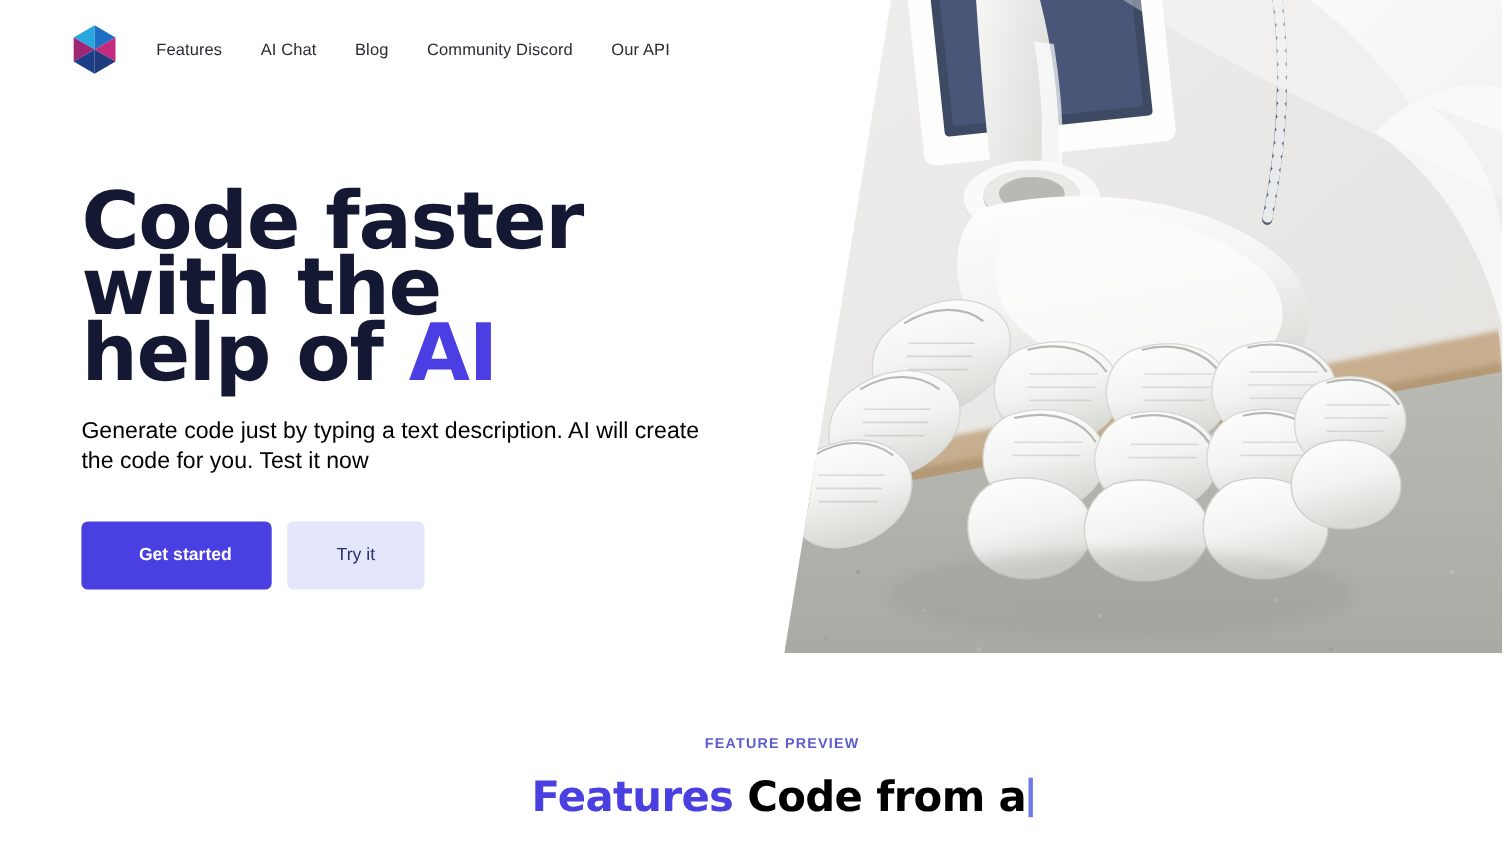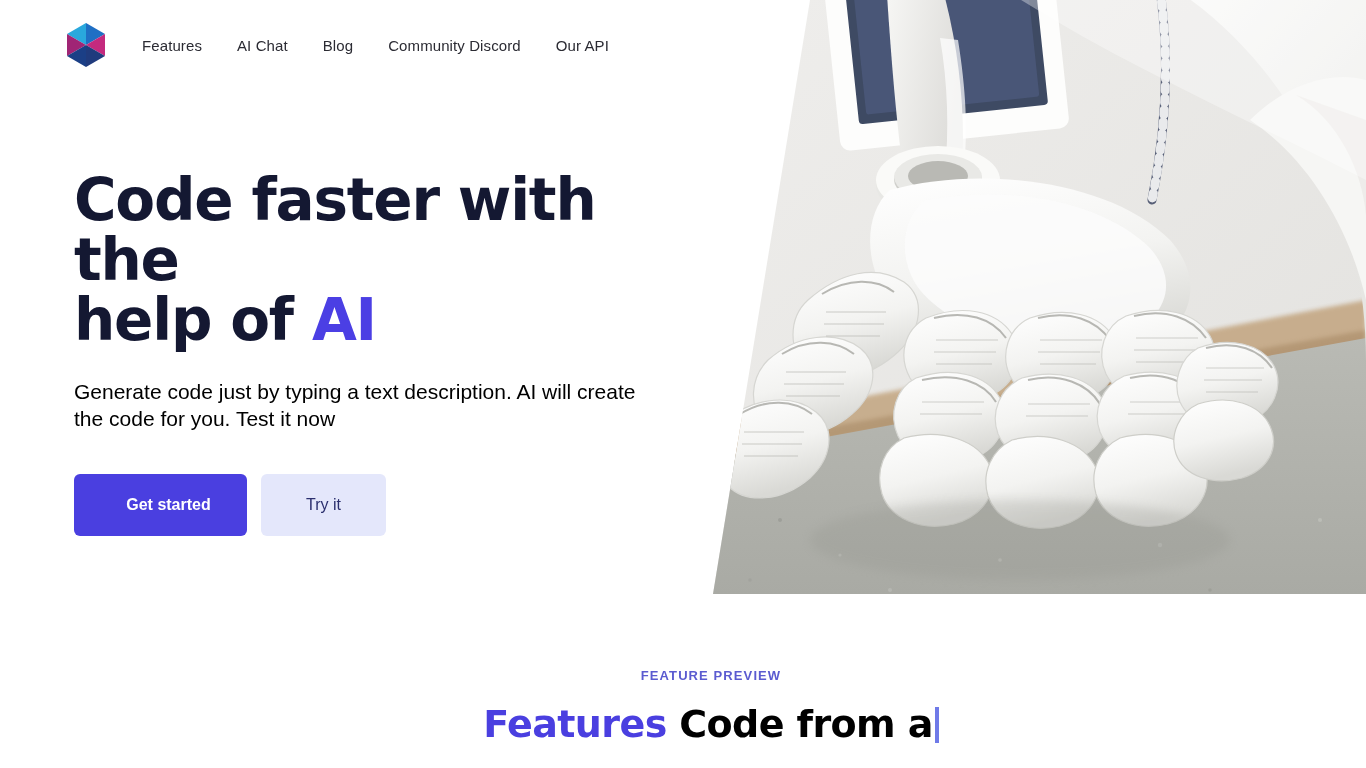--- a/index.html
+++ b/index.html
@@ -51,21 +51,21 @@
   .nav-item:last-child{ margin-right:12px; }
 
   
   .hero-copy{
     position:absolute;
     left:74px; top:170px;
     width:600px;
     z-index:5;
   }
   .hero-title{
-    font-size:58px;
+    font-size:72px;
     line-height:60px;
     font-weight:bold;
     letter-spacing:-1.2px;
     color:#141832;
     font-family:"DejaVu Sans", sans-serif;
     max-width:600px;
   }
   .hero-title .accent{ color:#4b3fe4; }
 
   .hero-sub{

